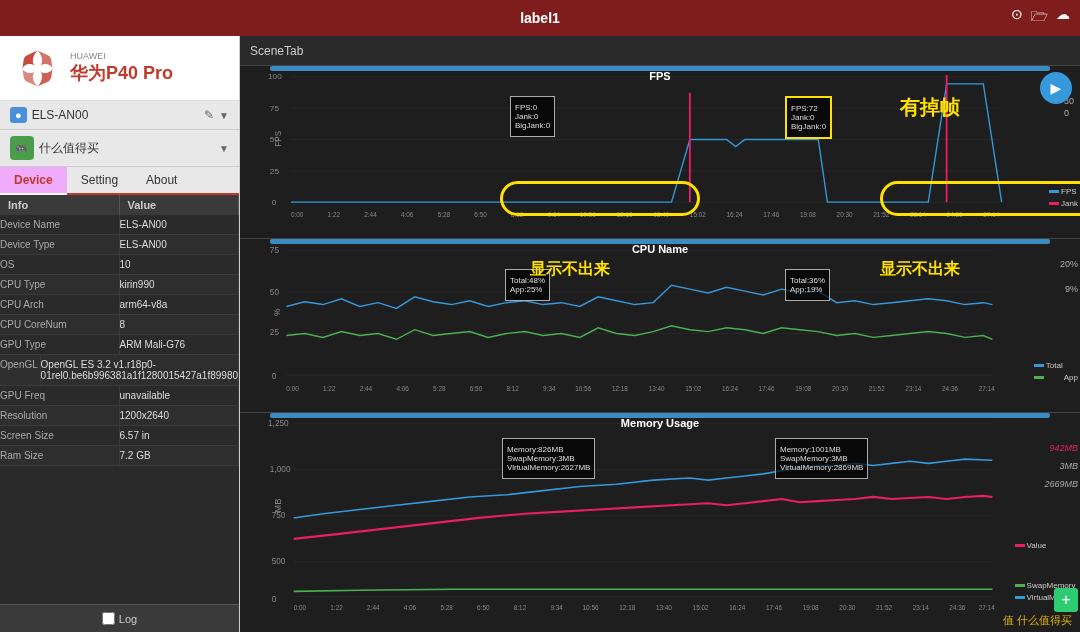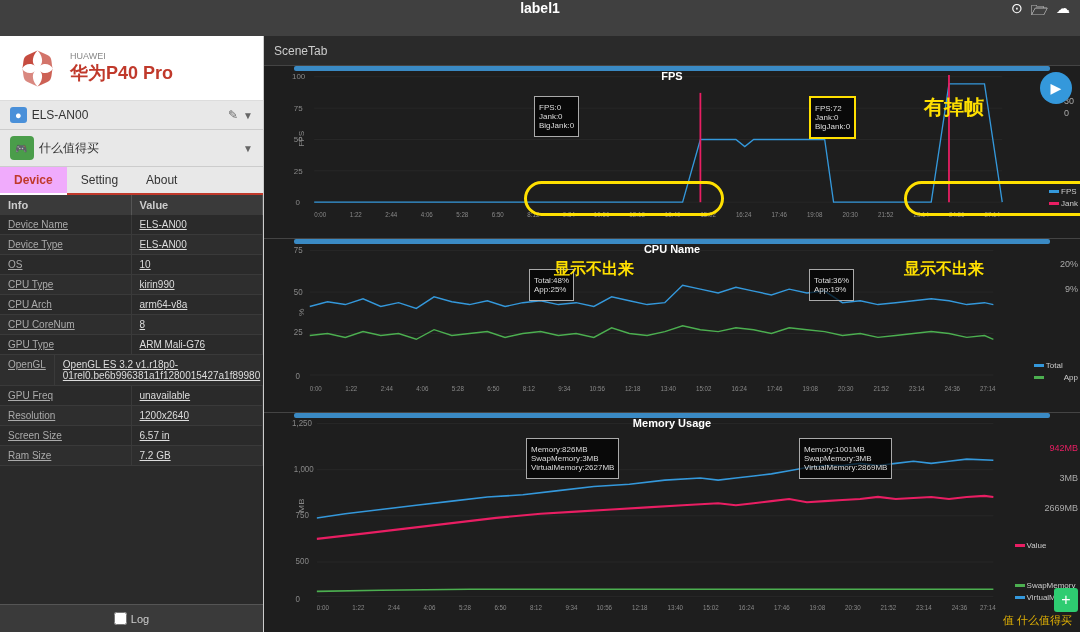--- a/index.html
+++ b/index.html
@@ -1,28 +1,28 @@
 <!DOCTYPE html>
 <html><head>
   <meta charset="utf-8">
   <style>
     * { margin: 0; padding: 0; box-sizing: border-box; }
     body { width: 1080px; height: 632px; overflow: hidden; font-family: Arial, sans-serif; background: #1a1a2e; display: flex; flex-direction: column; }
 
     
-    .header { height: 36px; background: #404040; display: flex; align-items: flex-start; justify-content: center; position: relative; }
+    .header { height: 36px; background: #7f1d1d; display: flex; align-items: center; justify-content: center; position: relative; }
     .header-title { color: white; font-size: 14px; font-weight: bold; }
     .header-icons { position: absolute; right: 10px; display: flex; gap: 8px; }
     .header-icon { color: white; font-size: 14px; }
 
     
     .main { display: flex; flex: 1; overflow: hidden; }
 
     
-    .left-panel { width: 264px; background: #f5f5f5; display: flex; flex-direction: column; border-right: 1px solid #ccc; flex-shrink: 0; }
+    .left-panel { width: 240px; background: #f5f5f5; display: flex; flex-direction: column; border-right: 1px solid #ccc; flex-shrink: 0; }
     .brand-bar { height: 65px; background: white; display: flex; align-items: center; padding: 10px 15px; border-bottom: 1px solid #ddd; }
     .brand-logo { width: 45px; height: 45px; margin-right: 10px; }
     .brand-logo svg { width: 100%; height: 100%; }
 
     .device-selector { padding: 6px 10px; background: #e8e8e8; border-bottom: 1px solid #ccc; display: flex; align-items: center; gap: 5px; }
     .device-badge { background: #4a90d9; color: white; border-radius: 3px; padding: 2px 5px; font-size: 11px; }
     .device-name-sel { font-size: 12px; color: #333; flex: 1; }
     .edit-icon { color: #666; font-size: 12px; cursor: pointer; }
     .dropdown-arrow { color: #666; font-size: 10px; }
 
@@ -33,21 +33,21 @@
     .tab-bar { display: flex; border-bottom: 2px solid #c0392b; background: #e8e8e8; }
     .tab { padding: 6px 14px; font-size: 12px; cursor: pointer; color: #333; }
     .tab.active { background: #f0abfc; color: #c0392b; border-bottom: 2px solid white; margin-bottom: -2px; font-weight: bold; }
 
     .info-table { flex: 1; overflow-y: auto; background: #2a2a2a; }
     .info-header { display: grid; grid-template-columns: 1fr 1fr; background: #3a3a3a; }
     .info-header-cell { padding: 4px 8px; font-size: 11px; color: #ccc; font-weight: bold; border-right: 1px solid #555; }
     .info-row { display: grid; grid-template-columns: 1fr 1fr; border-bottom: 1px solid #3a3a3a; }
     .info-row:nth-child(even) { background: #2e2e2e; }
     .info-row:nth-child(odd) { background: #2a2a2a; }
-    .info-cell { padding: 4px 8px; font-size: 10px; color: #ddd; border-right: 1px solid #3a3a3a; text-decoration: underline; }
+    .info-cell { padding: 4px 0; font-size: 10px; color: #ddd; border-right: 1px solid #3a3a3a; }
     .info-cell.label { color: #aaa; }
 
     .bottom-bar { height: 28px; background: #3a3a3a; display: flex; align-items: center; justify-content: center; border-top: 1px solid #555; }
     .log-check { display: flex; align-items: center; gap: 4px; font-size: 11px; color: #ccc; }
 
     
     .right-panel { flex: 1; display: flex; flex-direction: column; background: #1e1e1e; overflow: hidden; }
 
     
     .scene-tab-bar { height: 30px; background: #2a2a2a; display: flex; align-items: center; justify-content: space-between; padding: 0 10px; border-bottom: 1px solid #444; }
@@ -363,21 +363,21 @@
           <div>SwapMemory:3MB</div>
           <div>VirtualMemory:2627MB</div>
         </div>
 
         <div class="fps-annotation" style="top:25px;left:535px;font-size:8px;">
           <div>Memory:1001MB</div>
           <div>SwapMemory:3MB</div>
           <div>VirtualMemory:2869MB</div>
         </div>
 
-        <div style="position:absolute;right:2px;top:30px;z-index:10;display:flex;flex-direction:column;gap:20px;">
+        <div style="position:absolute;right:2px;top:30px;z-index:10;display:flex;flex-direction:column;gap:8px;font-style:italic;">
           <div style="font-size:9px;color:#e91e63;text-align:right;">942MB</div>
           <div style="font-size:9px;color:#aaa;text-align:right;">3MB</div>
           <div style="font-size:9px;color:#aaa;text-align:right;">2669MB</div>
         </div>
         <div style="position:absolute;right:2px;bottom:30px;display:flex;flex-direction:column;gap:3px;z-index:10;">
           <div style="display:flex;align-items:center;gap:2px;">
             <div style="width:10px;height:3px;background:#e91e63;"></div>
             <span style="font-size:8px;color:#ccc;">Value</span>
           </div>
           <div style="display:flex;align-items:center;gap:2px;margin-top:28px;">

